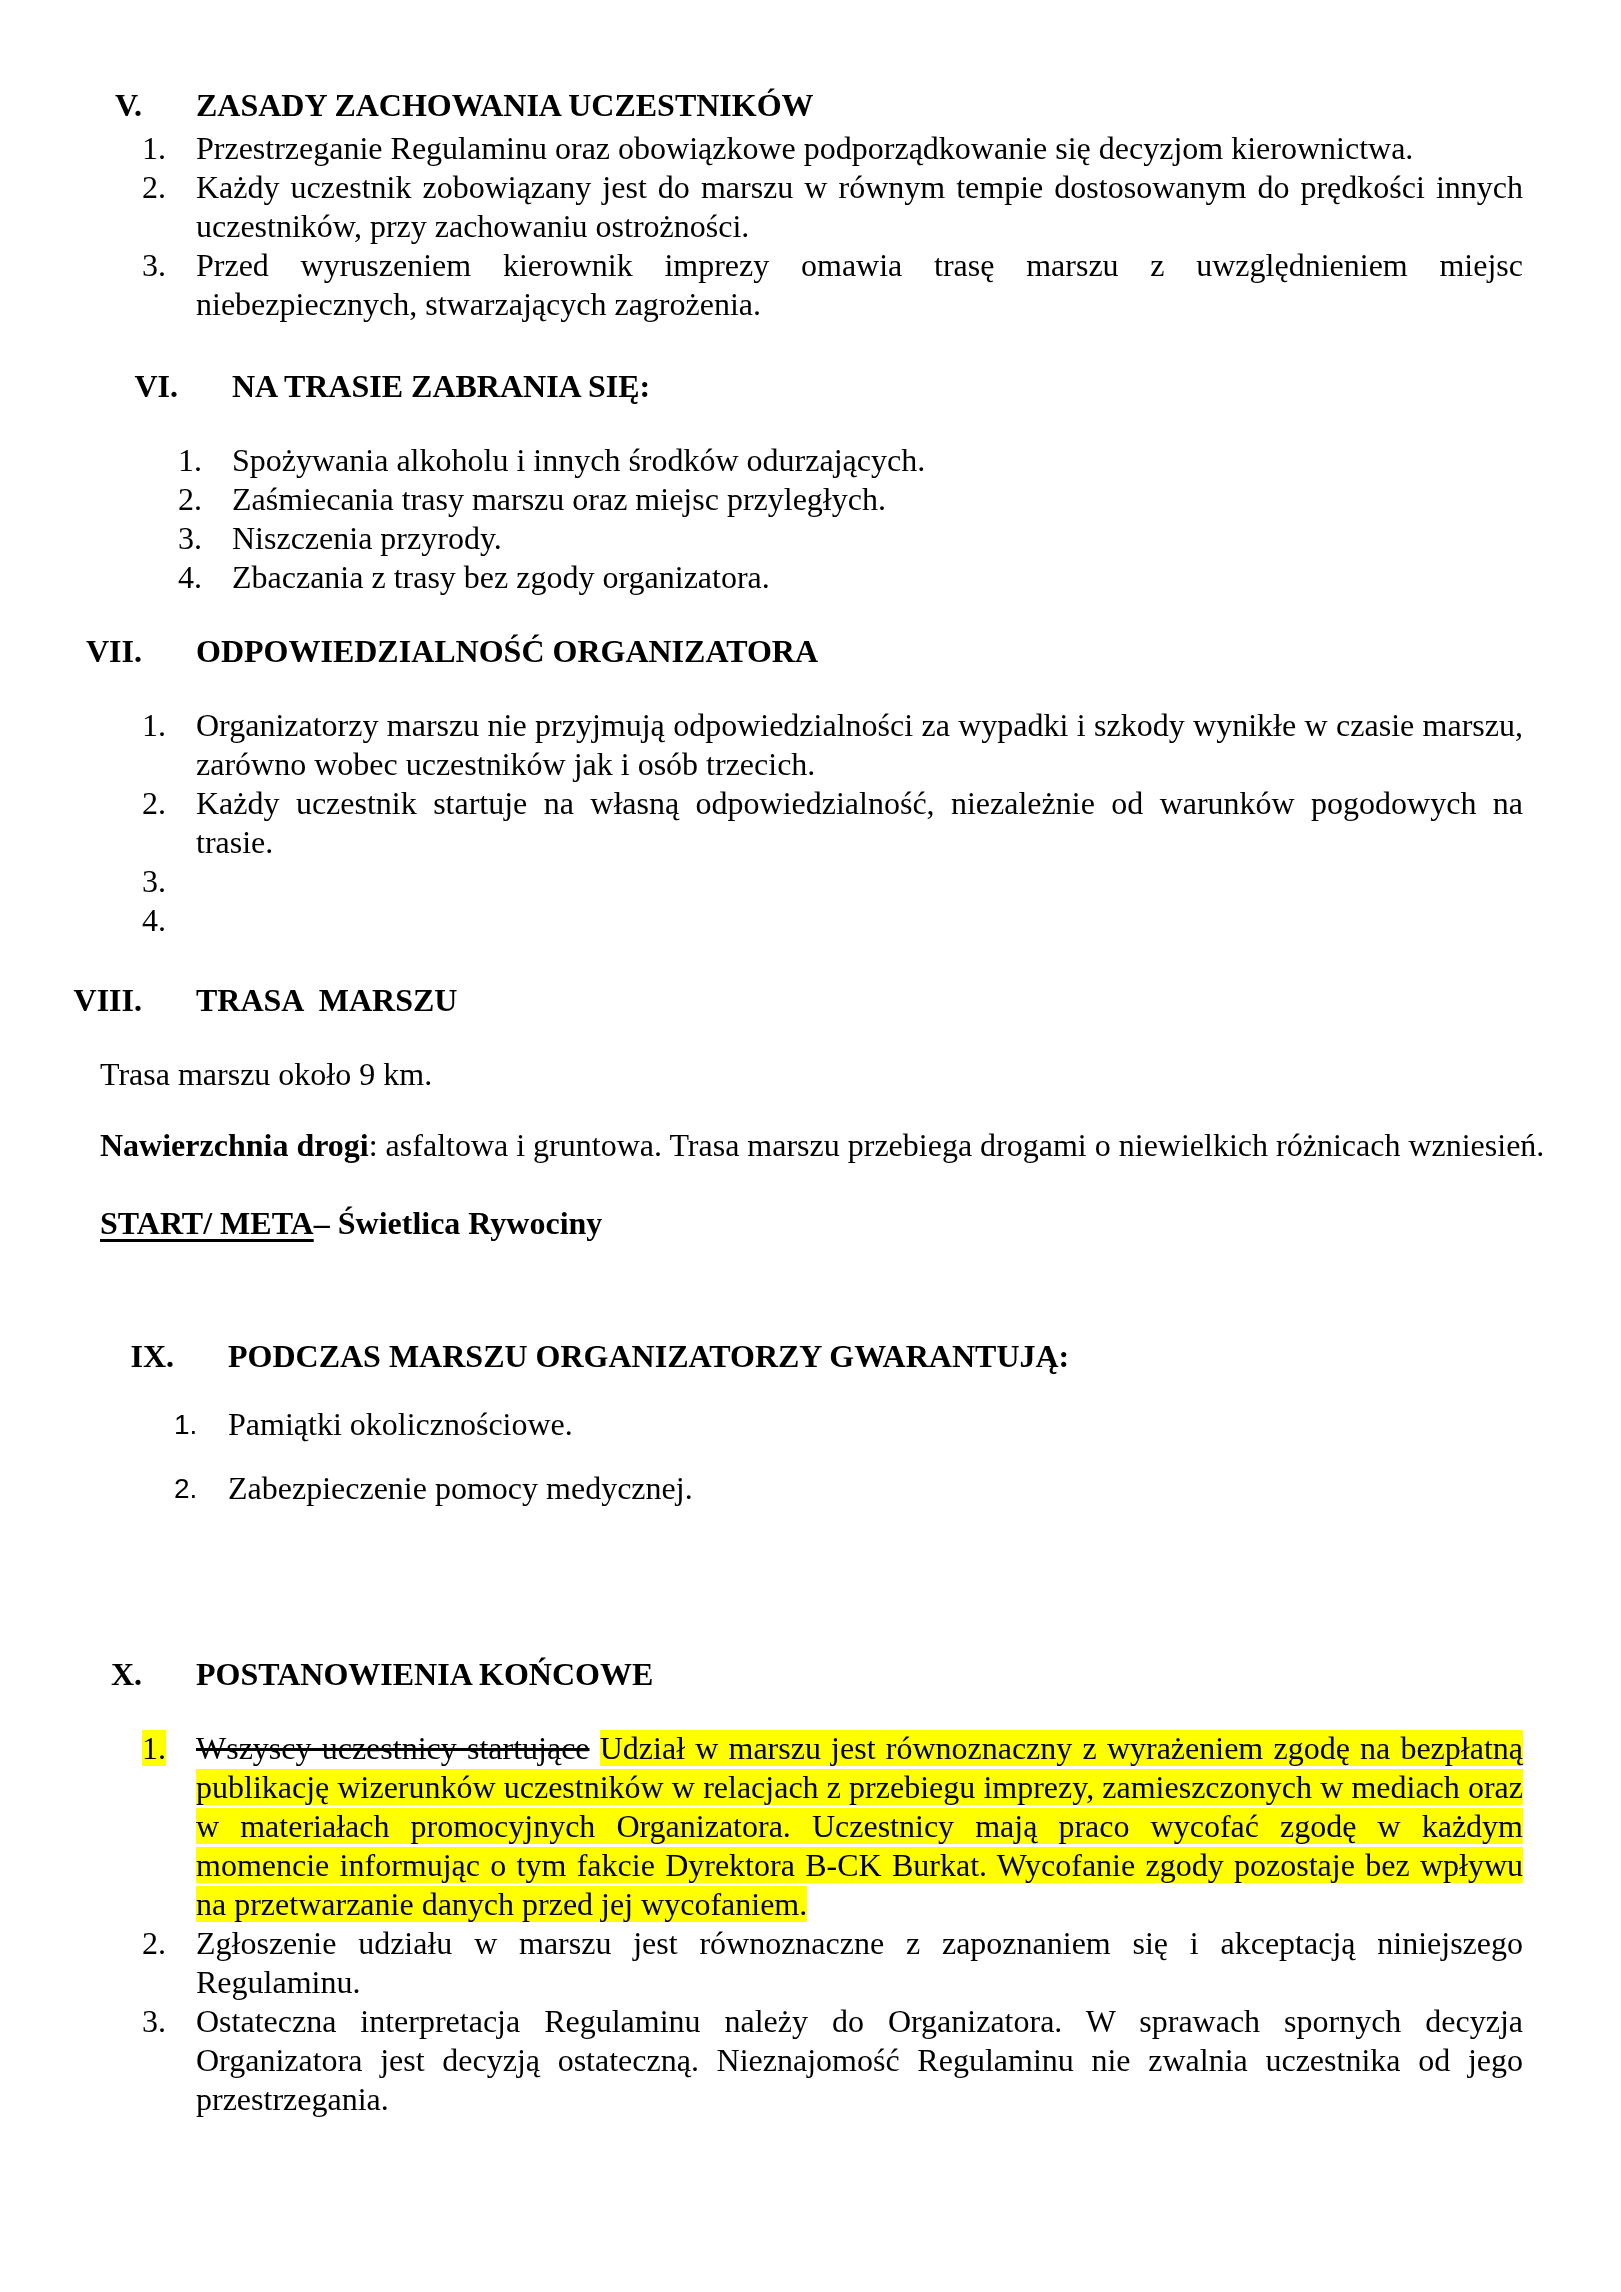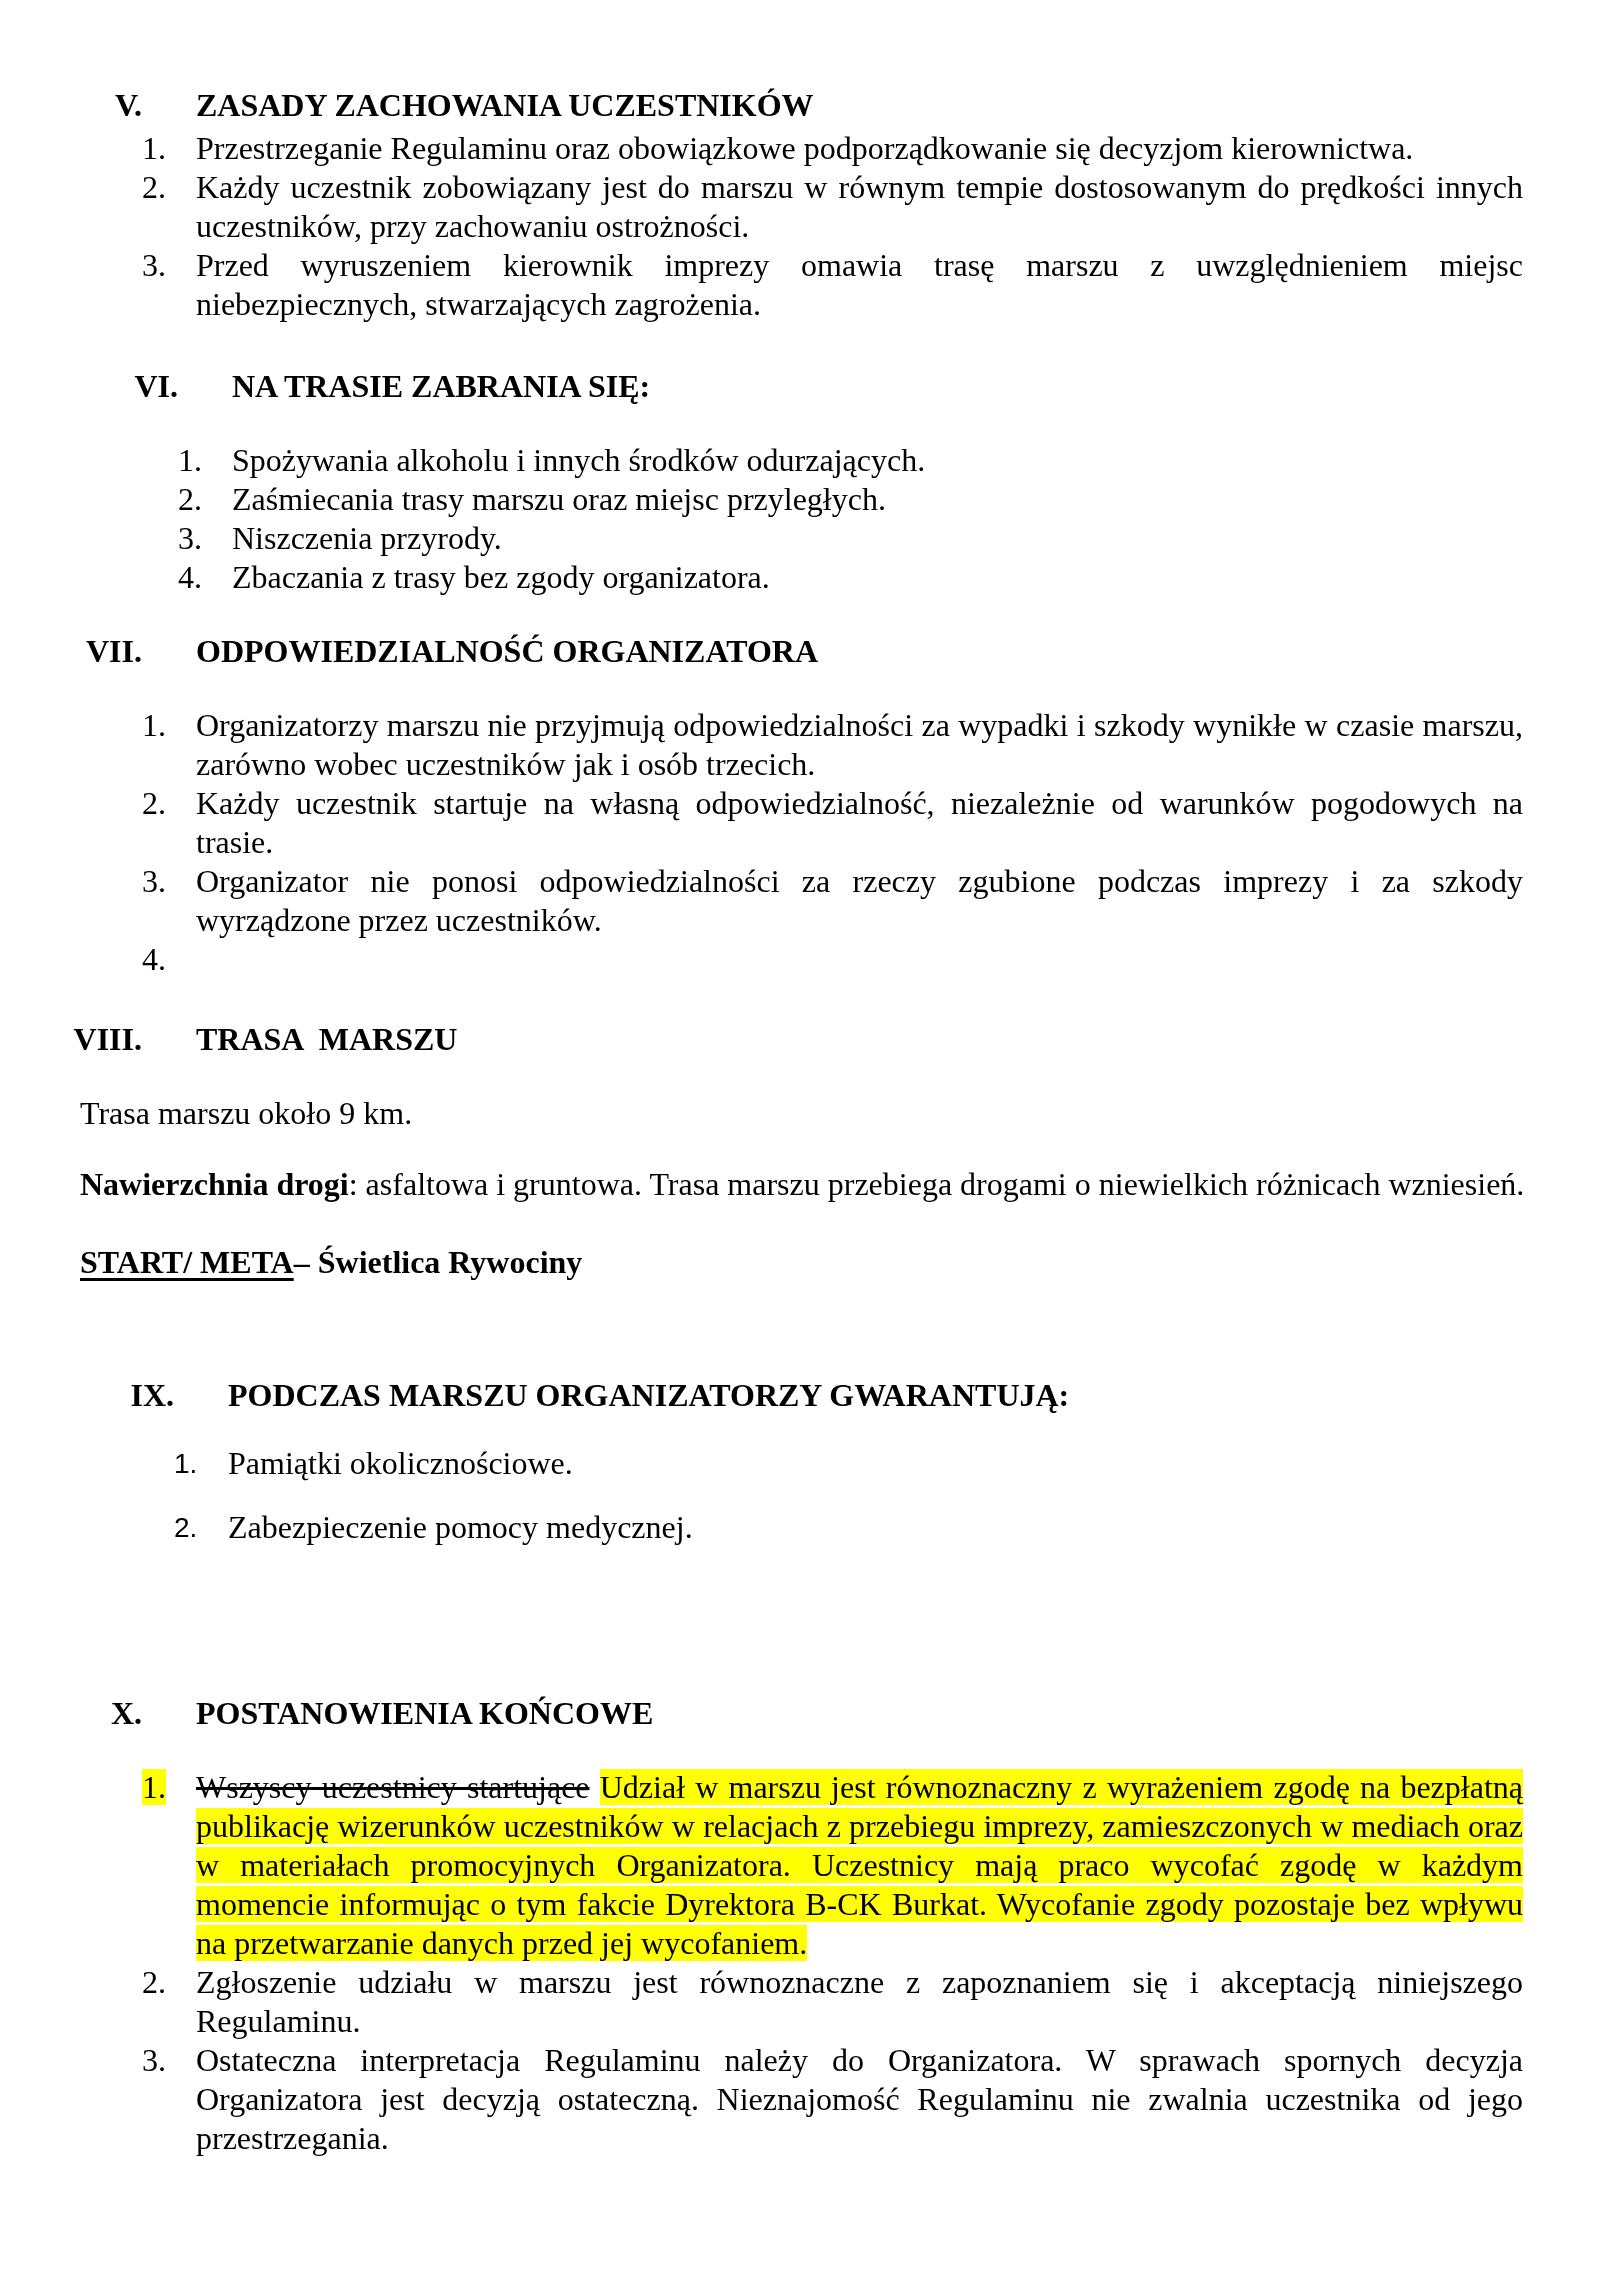--- a/index.html
+++ b/index.html
@@ -17,21 +17,21 @@
     overflow: hidden;
   }
   .sec-head { display: flex; font-weight: bold; padding-right: 98px; }
   .sec-num  { flex: 0 0 142px; text-align: right; }
   .sec-title{ margin-left: 54px; white-space: pre-wrap; }
 
   .li { display: flex; padding-right: 98px; }
   .li-num  { flex: 0 0 54px; margin-left: 142px; }
   .li-text { flex: 1; text-align: justify; }
 
-  .para { margin-left: 80px; padding-right: 66px; }
+  .para { margin-left: 100px; padding-right: 66px; }
 
   
   #sec-v   .list { margin-top: 3.9px; }
   #sec-vi  { margin-top: 43px; padding-left: 36px; }
   #sec-vi  .list { margin-top: 35px; }
   #sec-vii { margin-top: 35px; }
   #sec-vii .list { margin-top: 35px; }
   #sec-viii{ margin-top: 41px; }
   #sec-viii .para-1 { margin-top: 35px; }
   #sec-viii .para-2 { margin-top: 29px; }
@@ -108,21 +108,20 @@
       <div class="li">
         <div class="li-num">1.</div>
         <div class="li-text">Organizatorzy marszu nie przyjmują odpowiedzialności za wypadki i szkody wynikłe w czasie marszu, zarówno wobec uczestników jak i osób trzecich.</div>
       </div>
       <div class="li">
         <div class="li-num">2.</div>
         <div class="li-text">Każdy uczestnik startuje na własną odpowiedzialność, niezależnie od warunków pogodowych na trasie.</div>
       </div>
       <div class="li">
         <div class="li-num">3.</div>
-        <div class="li-text">Organizator nie ponosi odpowiedzialności za rzeczy zgubione podczas imprezy i za szkody wyrządzone przez uczestników.</div>
       </div>
       <div class="li">
         <div class="li-num">4.</div>
       </div>
     </div>
   </section>
 
   <section id="sec-viii">
     <div class="sec-head">
       <div class="sec-num">VIII.</div>

